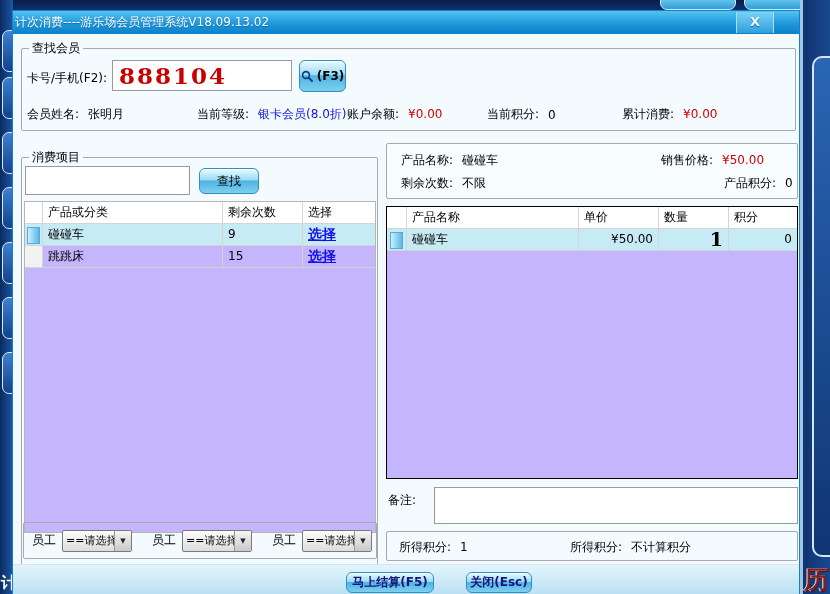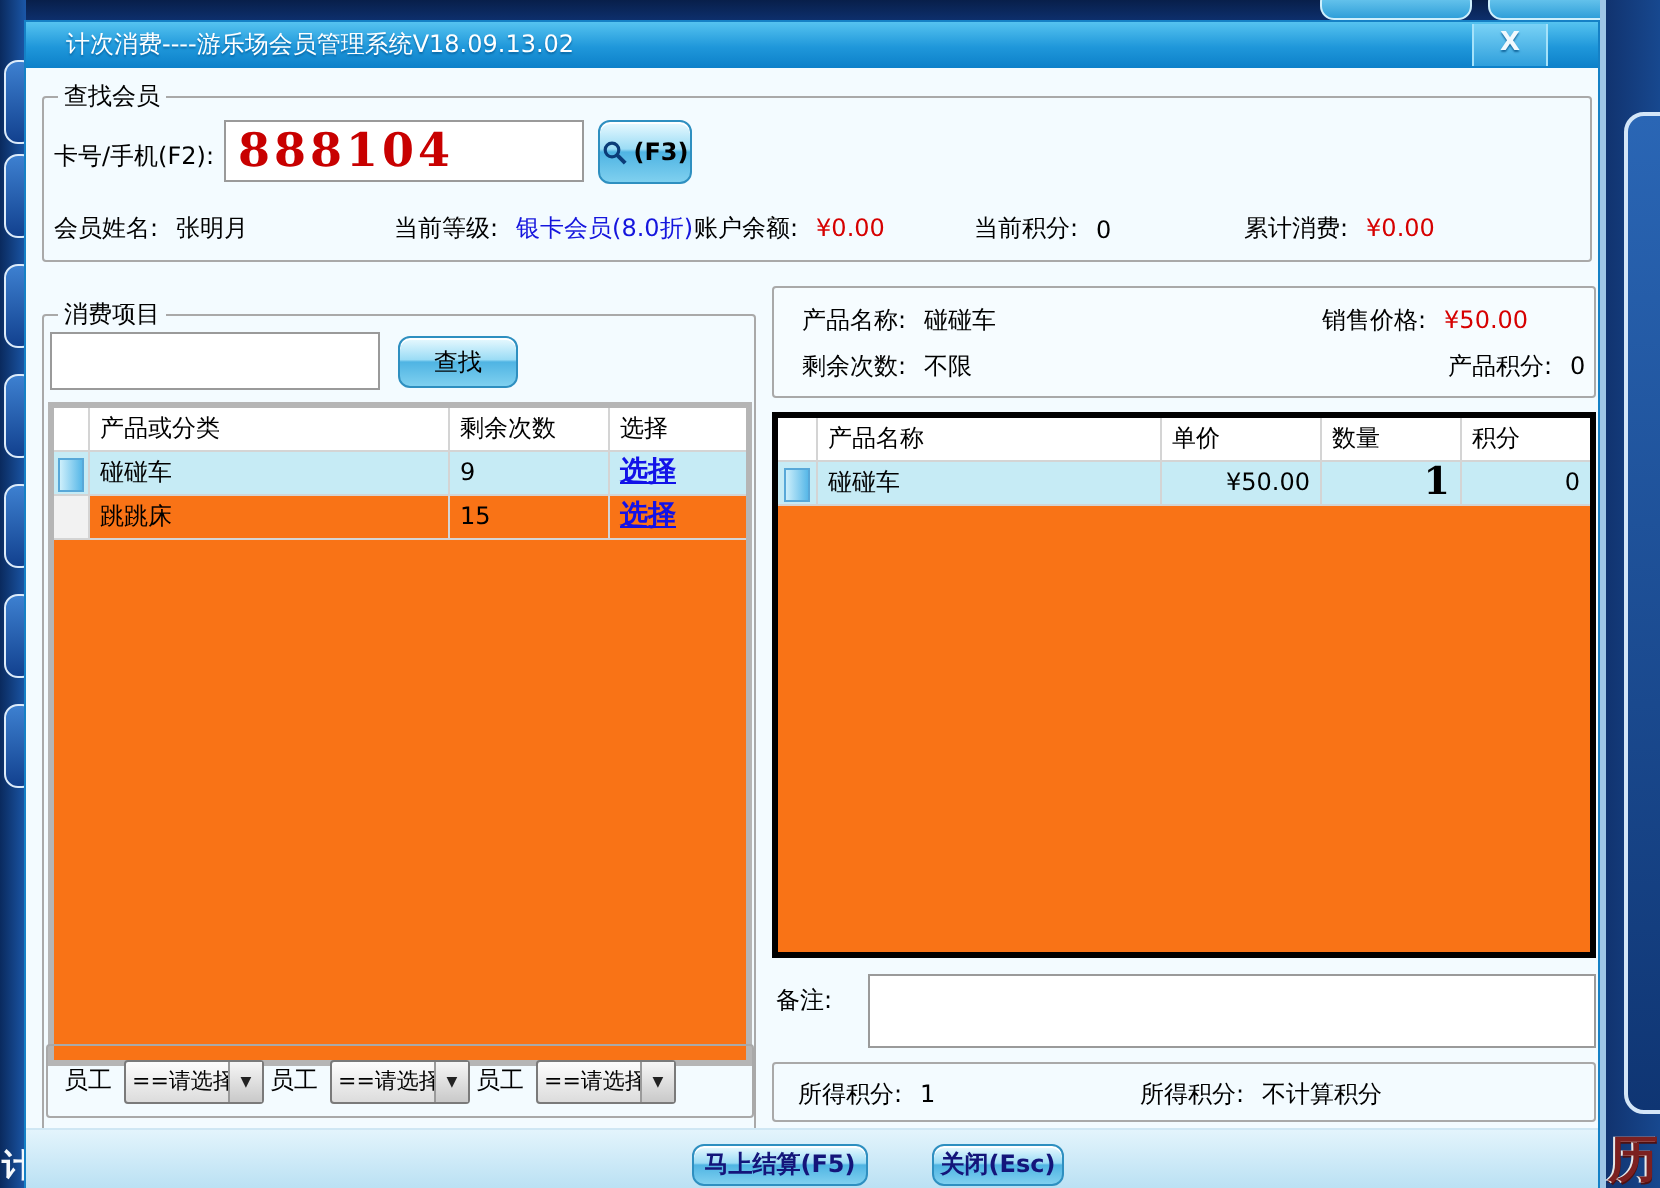--- a/index.html
+++ b/index.html
@@ -24,21 +24,21 @@
     background:linear-gradient(180deg,#2a66b5,#0f3573);}
   .frag{position:absolute;font-weight:bold;}
   .frag-left{left:1px;top:573px;color:#f5f8fc;font-size:16px;}
   .frag-right{left:804px;top:563px;color:#7c2020;font-size:25px;
     text-shadow:-1px 0 0 #e8e8e8,0 1px 0 #501010;}
   
   .dialog{position:absolute;left:12px;top:10px;width:788px;height:584px;
     background:#f3fbff;border:1px solid #1581c6;box-sizing:border-box;}
   .titlebar{position:absolute;left:0;top:0;right:0;height:23px;
     background:linear-gradient(180deg,#55c3f0 0%,#1f97da 55%,#0c80c9 100%);
-    color:#fff;line-height:23px;padding-left:20px;box-sizing:border-box;
+    color:#fff;line-height:23px;padding-left:2px;box-sizing:border-box;
     text-shadow:0 1px 1px #0a6aa8;}
   .close-tab{position:absolute;right:25px;top:1px;width:36px;height:21px;
     background:linear-gradient(180deg,#79d2f6,#2f9fdc);
     border-left:1px solid #a5e2fa;border-right:1px solid #a5e2fa;
     text-align:center;line-height:20px;font-weight:bold;color:#f2f9fd;
     font-size:13px;text-shadow:0 1px 1px #13689e;cursor:pointer;}
   
   .gb{position:absolute;border:1px solid #a9a9a9;border-radius:2px;box-sizing:border-box;}
   .gb-label{position:absolute;top:-8px;left:7px;background:#f3fbff;padding:0 3px;
     font-size:12px;line-height:14px;}
@@ -51,21 +51,21 @@
     border:1px solid #2e8fc0;border-radius:6px;cursor:pointer;box-sizing:border-box;
     background:linear-gradient(180deg,#eafaff 0%,#9bdcf5 45%,#4fb4e3 50%,#7fd0ef 100%);
     box-shadow:inset 0 1px 0 #fff;font-size:12px;}
   .gbtn-dark{color:#14157a;font-weight:bold;}
   
   .tinput{position:absolute;border:1px solid #9a9a9a;background:#fff;box-sizing:border-box;
     font-family:"DejaVu Sans","Liberation Sans",sans-serif;}
   .card-input{font-family:"DejaVu Serif","Liberation Serif",serif;font-weight:bold;
     color:#c80000;font-size:23px;letter-spacing:2px;padding:0 6px;}
   
-  .grid{position:absolute;background:#f97316;border:3px solid #000000;box-sizing:border-box;overflow:hidden;}
+  .grid{position:absolute;background:#c4b5fd;border:1px solid #000000;box-sizing:border-box;overflow:hidden;}
   .g-row{display:flex;height:22px;line-height:21px;border-bottom:1px solid #d4d4d4;box-sizing:border-box;}
   .g-cell{border-right:1px solid #d4d4d4;box-sizing:border-box;padding:0 5px;overflow:hidden;white-space:nowrap;}
   .g-cell:last-child{border-right:none;}
   .g-head .g-cell{background:#fff;}
   .sel-row{background:#c6ebf5;}
   .sel-ind{width:11px;height:15px;margin:3px auto 0;border:1px solid #58a8d8;
     background:linear-gradient(90deg,#cdeffb,#58b8e8);}
   .r{text-align:right;}
   .qty-num{font-family:"DejaVu Serif","Liberation Serif",serif;font-weight:bold;font-size:19px;line-height:20px;}
   .pick{font-size:14px;font-weight:bold;}
@@ -170,21 +170,21 @@
       </div>
       <div class="g-row">
         <div class="g-cell" style="width:18px;padding:0;background:#f2f2f2;"></div>
         <div class="g-cell" style="width:180px;">跳跳床</div>
         <div class="g-cell" style="width:80px;">15</div>
         <div class="g-cell" style="flex:1;"><span class="link pick">选择</span></div>
       </div>
     </div>
   </div>
 
-  <div class="gb" style="left:10px;top:511px;width:354px;height:37px;display:flex;align-items:center;gap:3px;padding-left:8px;">
+  <div class="gb" style="left:10px;top:511px;width:354px;height:37px;display:flex;align-items:center;gap:20px;padding-left:8px;">
     <span style="display:inline-flex;gap:6px;align-items:center;">
       <span class="lbl">员工</span>
       <span class="combo">
         <span class="combo-text">==请选择</span>
         <span class="combo-arrow">▼</span>
       </span>
     </span>
     <span style="display:inline-flex;gap:6px;align-items:center;">
       <span class="lbl">员工</span>
       <span class="combo">

